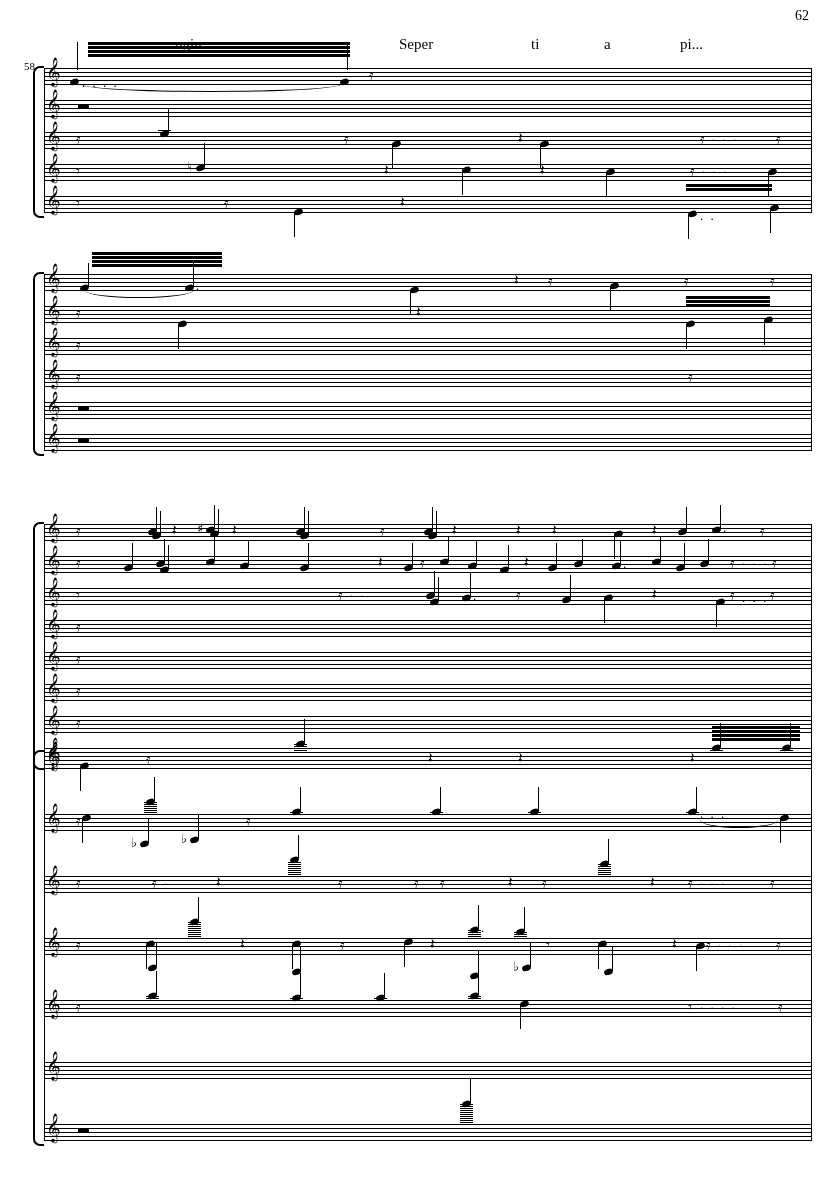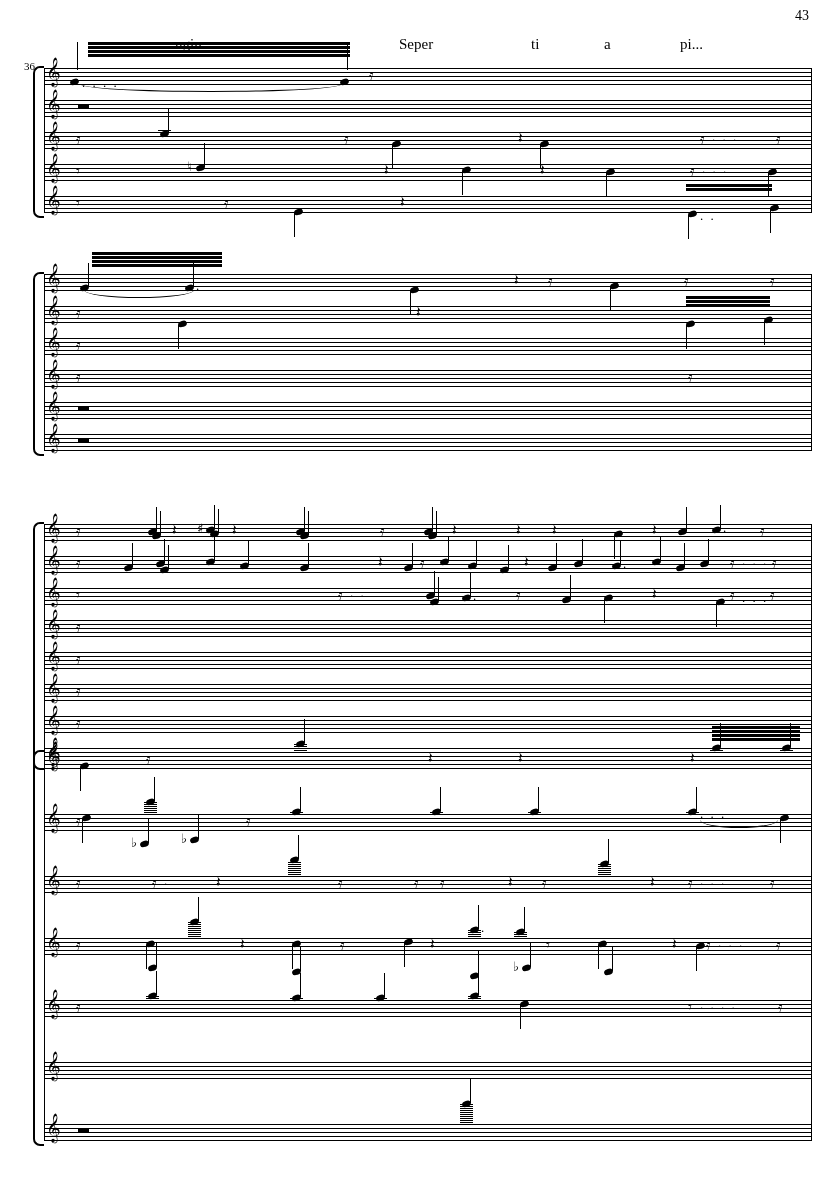--- a/index.html
+++ b/index.html
@@ -36,22 +36,22 @@
   .rest{position:absolute;font-family:"DejaVu Sans",sans-serif;font-size:15px;line-height:1;}
   .acc{position:absolute;font-family:"DejaVu Serif",serif;font-size:13px;line-height:1;}
   .dots{position:absolute;font-size:13px;letter-spacing:2px;}
   .tie{position:absolute;border-bottom:1.3px solid #000;border-radius:0 0 50% 50%/0 0 100% 100%;height:7px;}
 </style>
 </head>
 <body>
 
 <div class="page">
 
-  <div class="page-number">43</div>
-  <div class="measure-number" style="left:24px;top:60px;">36</div>
+  <div class="page-number">62</div>
+  <div class="measure-number" style="left:24px;top:60px;">58</div>
 
   <div class="lyric" style="left:175px;top:36px;">ngin</div>
   <div class="lyric" style="left:399px;top:36px;">Seper</div>
   <div class="lyric" style="left:531px;top:36px;">ti</div>
   <div class="lyric" style="left:604px;top:36px;">a</div>
   <div class="lyric" style="left:680px;top:36px;">pi...</div>
 
   <div id="score">
       <div class="staff" style="left:44px;top:68px;">
         <div class="ln"></div>

